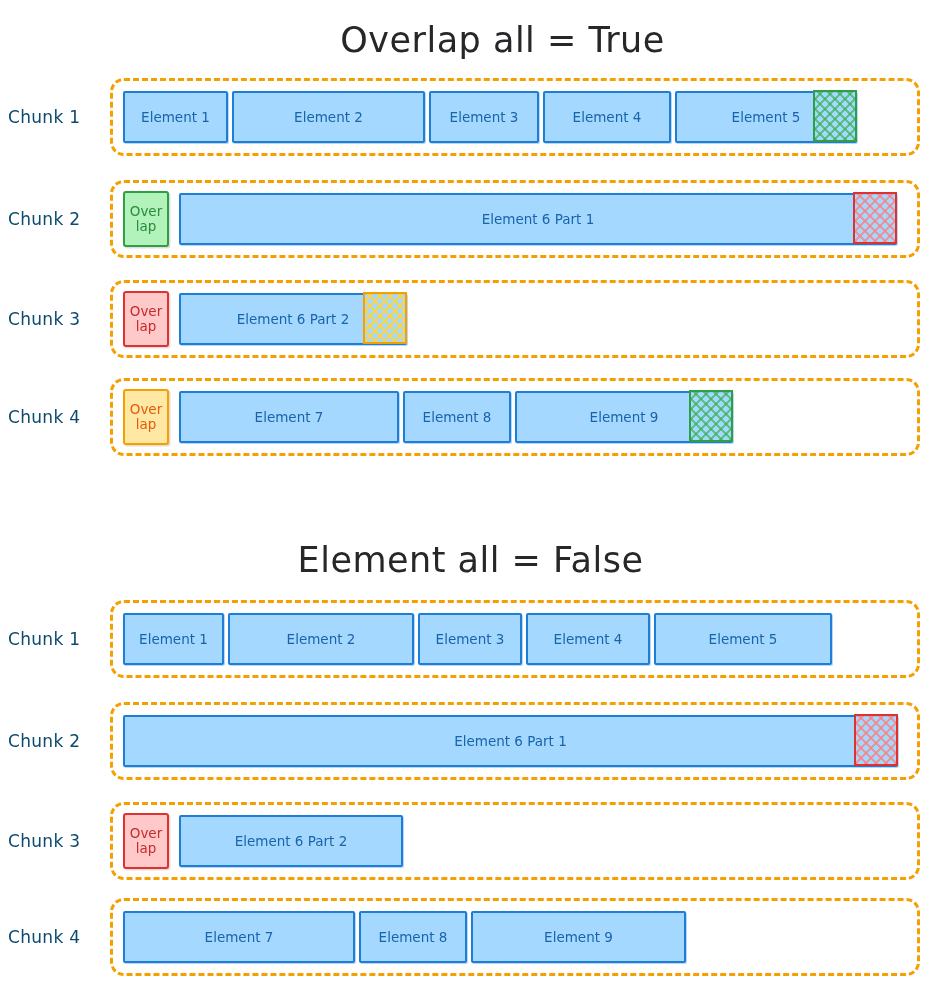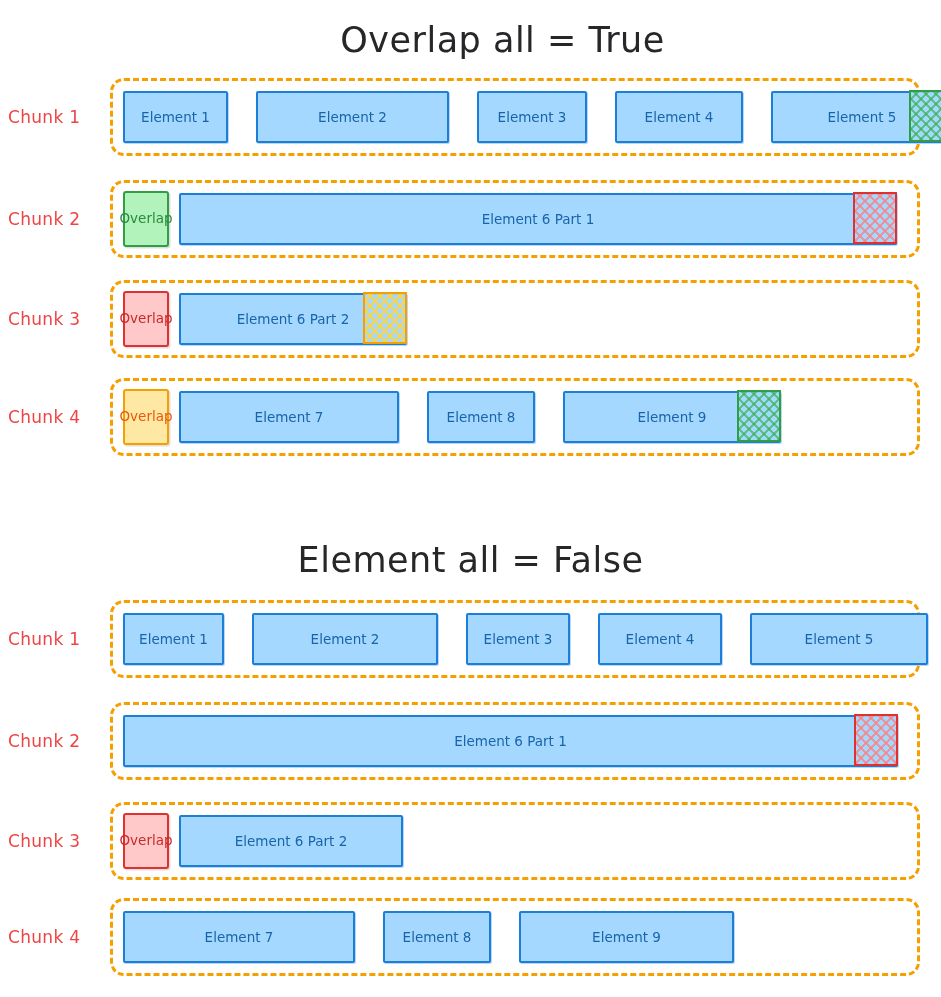--- a/index.html
+++ b/index.html
@@ -38,21 +38,21 @@
   }
   .chunk-label {
     position: absolute;
     left: 8px;
     top: 0;
     width: 100px;
     height: 78px;
     display: flex;
     align-items: center;
     justify-content: flex-start;
-    color: #ef4444;
+    color: #0c4a6e;
     font-size: 17px;
     letter-spacing: 0.3px;
   }
   .chunk-box {
     position: absolute;
     left: 110px;
     top: 0;
     width: 810px;
     height: 78px;
     border: 3px dashed #f59f00;
@@ -76,35 +76,35 @@
     height: 52px;
     box-sizing: border-box;
     border: 2px solid #1c7ed6;
     background: #a5d8ff;
     border-radius: 2px;
     display: flex;
     align-items: center;
     justify-content: center;
     color: #1864ab;
     font-size: 13.5px;
-    margin-right: 28px;
+    margin-right: 4px;
     flex: none;
     box-shadow: 1px 1px 0 rgba(28,126,214,0.30);
   }
   .elem .lbl { pointer-events: none; }
 
   
   .chip {
     position: relative;
     width: 46px;
     height: 56px;
     box-sizing: border-box;
     border-radius: 3px;
     display: flex;
-    flex-direction: row;
+    flex-direction: column;
     align-items: center;
     justify-content: center;
     font-size: 13.5px;
     line-height: 1.12;
     margin-right: 10px;
     flex: none;
     box-shadow: 1.5px 1.5px 0 rgba(0,0,0,0.13);
   }
   .chip-green { background: #b2f2bb; border: 2px solid #2f9e44; color: #2b8a3e; }
   .chip-red   { background: #ffc9c9; border: 2px solid #e03131; color: #c92a2a; }

